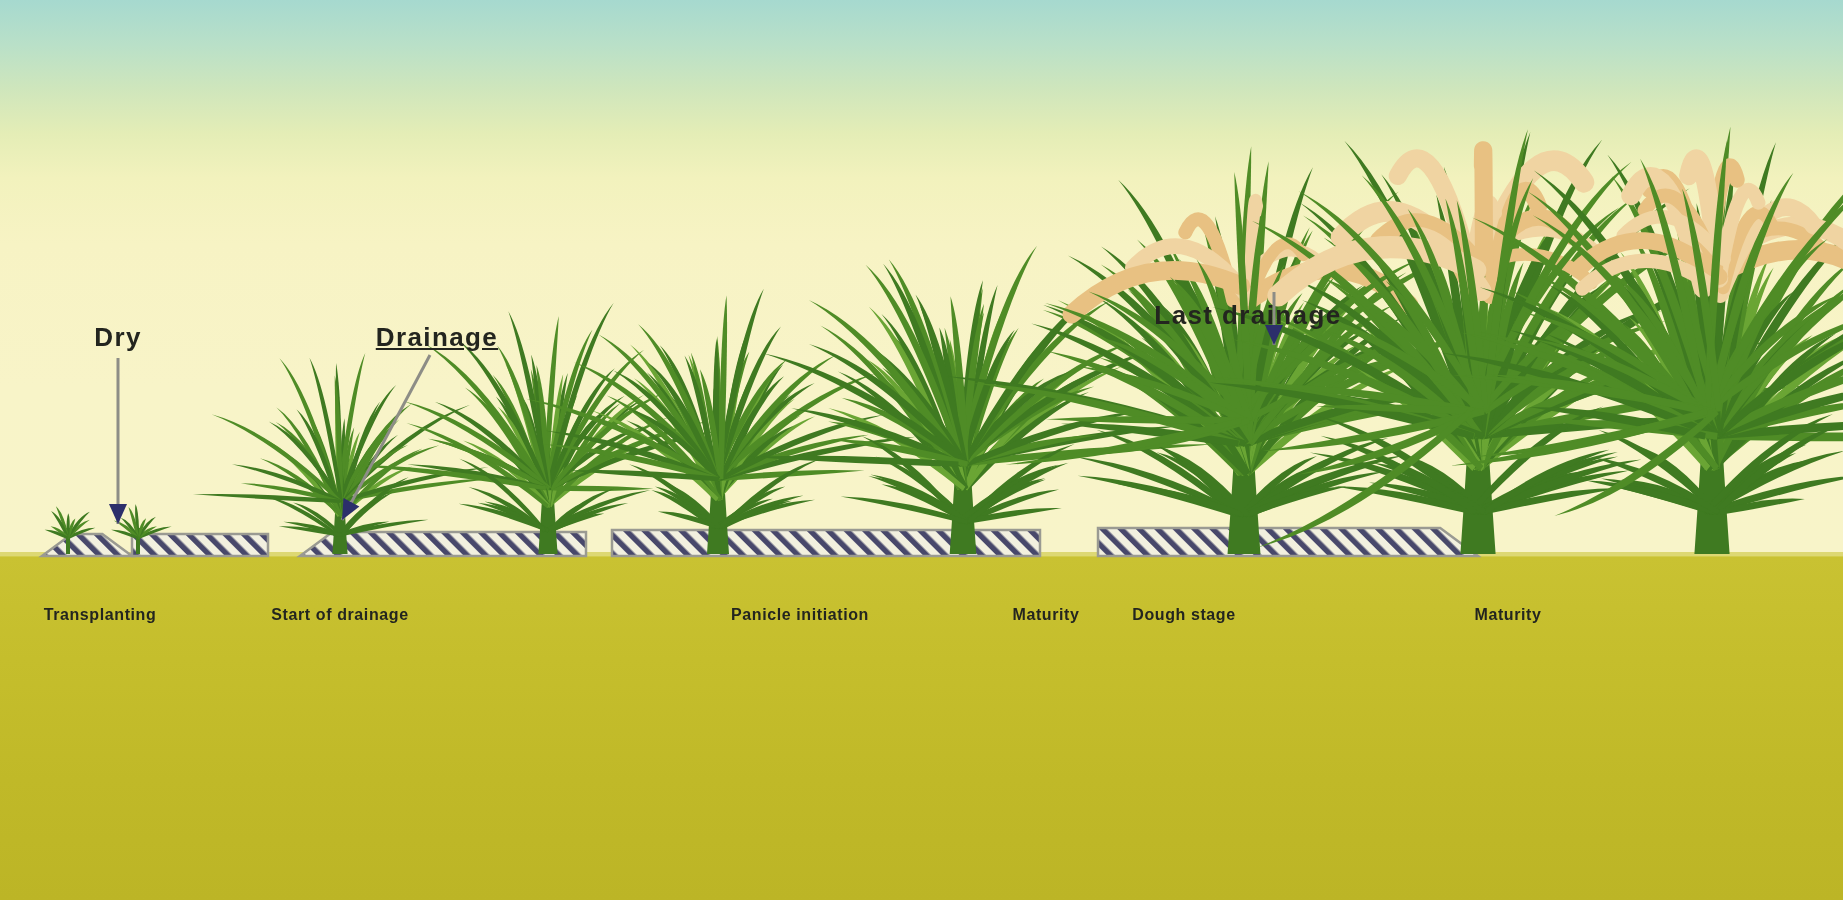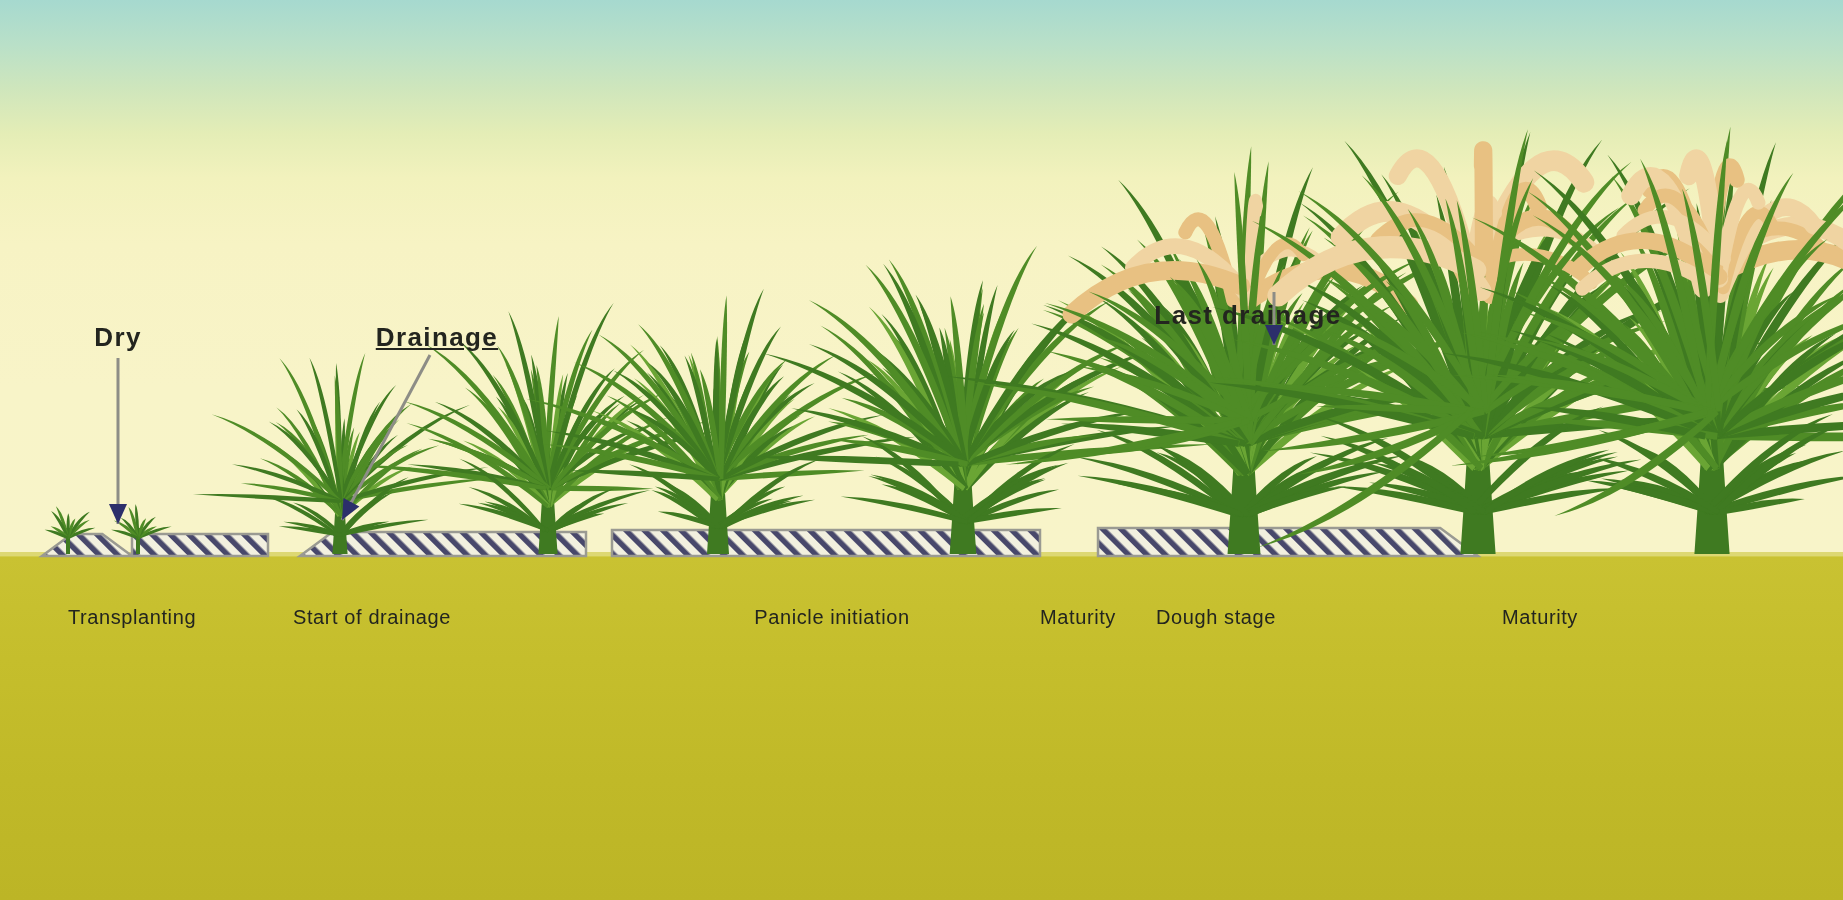--- a/index.html
+++ b/index.html
@@ -55,27 +55,26 @@
     position: absolute;
     left: 0; top: 0;
     width: 1843px;
     height: 900px;
     overflow: visible;
   }
 
   .stage-label {
     position: absolute;
     font-family: "Liberation Sans", sans-serif;
-    font-size: 20px;
-    font-weight: 400;
+    font-size: 16px;
+    font-weight: 700;
     letter-spacing: 0.6px;
     color: #23251f;
     white-space: nowrap;
     transform: translateX(-50%);
-    margin-left: 32px;
   }
   .annot-label {
     position: absolute;
     font-family: "Liberation Sans", sans-serif;
     font-size: 26px;
     font-weight: 700;
     letter-spacing: 1.4px;
     color: #23251f;
     white-space: nowrap;
     transform: translateX(-50%);

